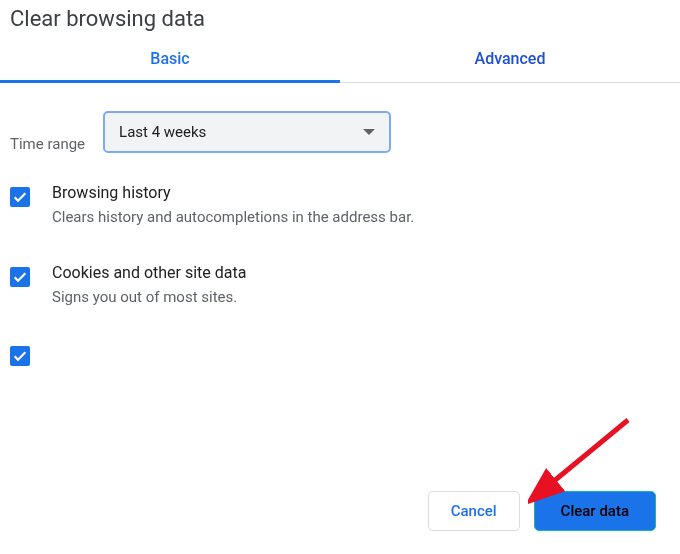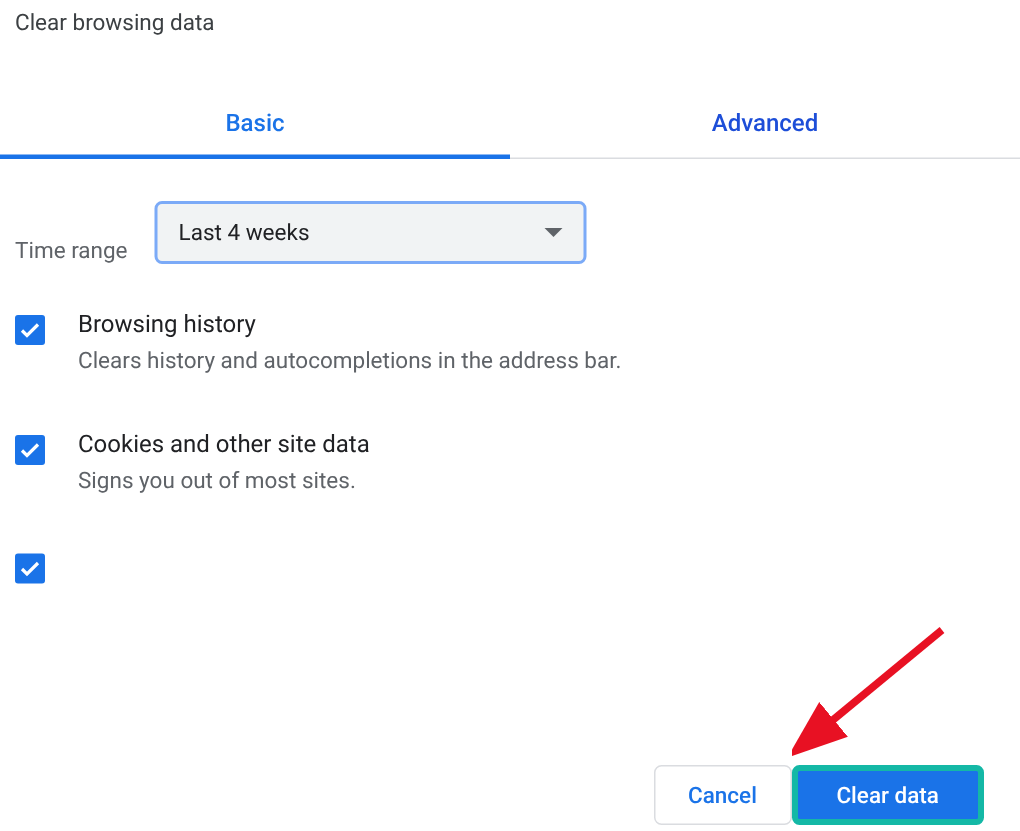--- a/index.html
+++ b/index.html
@@ -10,23 +10,23 @@
       height: 554px;
       font-family: 'Segoe UI', Roboto, Arial, sans-serif;
       background: #fff;
       color: #202124;
       position: relative;
     }
     .dialog {
       padding: 6px 14px 0 10px;
     }
     .title {
-      font-size: 15px;
+      font-size: 22px;
       color: #3c4043;
-      margin: 0 0 36px 0;
+      margin: 0 0 6px 0;
       font-weight: 400;
     }
     .tabs {
       display: flex;
       border-bottom: 1px solid #dadce0;
       margin: 0 -14px 4px -10px;
     }
     .tab {
       flex: 1;
       text-align: center;
@@ -102,43 +102,44 @@
       margin-bottom: 4px;
     }
     .option-text .opt-desc {
       font-size: 15px;
       color: #5f6368;
       line-height: 1.5;
     }
     .footer {
       position: absolute;
       right: 24px;
-      bottom: 4px;
-      display: flex;
+      bottom: 23px;
+      display: flex;
+      gap: 14px;
     }
     .btn {
       height: 40px;
       border-radius: 5px;
       font-size: 15px;
       padding: 0 22px;
       cursor: pointer;
       font-weight: 500;
       display: flex;
       align-items: center;
       justify-content: center;
     }
     .btn-cancel {
       background: #fff;
       border: 1px solid #dadce0;
       color: #1a73e8;
     }
     .btn-primary {
       background: #1a73e8;
-      border: 4px solid #14b8a6;
-      color: #ffffff;
+      border: 1px solid #14b8a6;
+      color: #000000;
       padding: 0 26px;
     }
     .arrow-annotation {
       position: absolute;
       right: 42px;
       bottom: 50px;
       pointer-events: none;
     }
   </style>
 </head>

